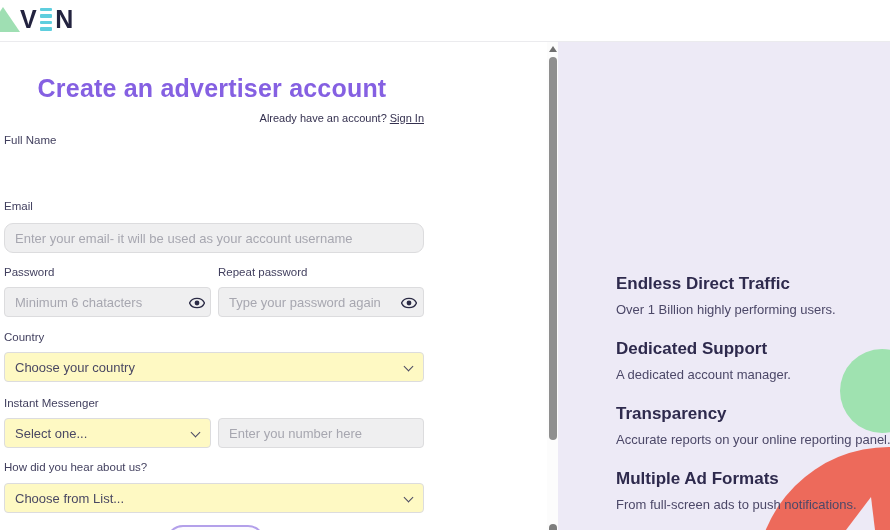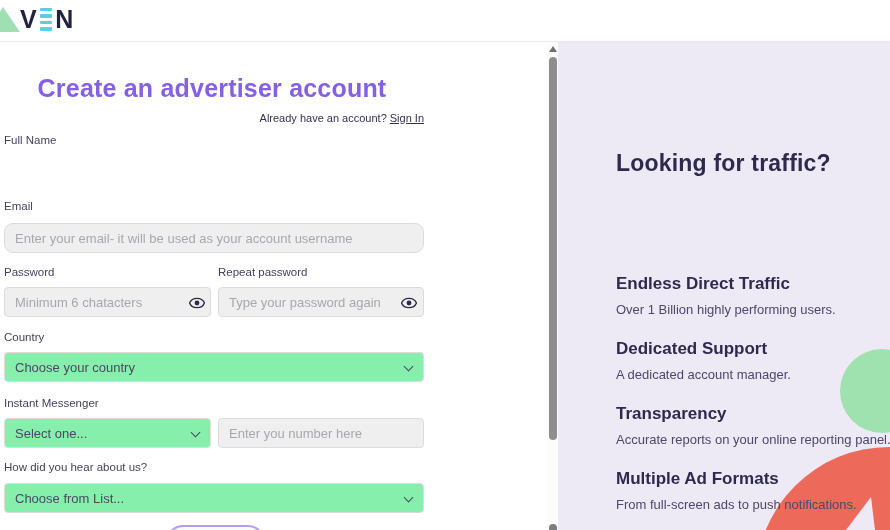--- a/index.html
+++ b/index.html
@@ -38,21 +38,21 @@
   }
   .form-subtitle a { color:#34304f; text-decoration:underline; margin-left:3px; }
   .f-label { position:absolute; left:4px; font-size:11.5px; color:#413f5e; }
   .f-input {
     position:absolute; height:30px; background:#efeff0; border:1px solid #dcdcde;
     border-radius:4px; font-family:"Liberation Sans", sans-serif;
     font-size:13px; color:#4a4863; padding:0 10px; outline:none;
   }
   .f-input::placeholder { color:#a7a7b0; opacity:1; }
   .f-select {
-    position:absolute; height:30px; background:#86efac; border:1px solid #dcdcde;
+    position:absolute; height:30px; background:#fef9c3; border:1px solid #dcdcde;
     border-radius:4px; font-size:13px; color:#4a4863;
     display:flex; align-items:center; padding:0 10px; cursor:pointer;
   }
   .chev {
     position:absolute; right:11px; top:10px; width:7px; height:7px;
     border-right:1.6px solid #4a4863; border-bottom:1.6px solid #4a4863;
     transform:rotate(45deg);
   }
   .eye-btn {
     position:absolute; top:9px; width:18px; height:13px; cursor:pointer;
@@ -176,21 +176,20 @@
 </div>
 
 <div class="right-panel">
 
   <svg class="shapes" width="332" height="488" viewBox="0 0 332 488">
     <circle cx="324" cy="349" r="42" fill="#9FE2B0"></circle>
     <circle cx="331" cy="538" r="133" fill="#ED6A5B"></circle>
     <polygon points="313,455 288,488 317,488" fill="#EDEAF6"></polygon>
   </svg>
 
-  <h2 class="panel-title">Looking for traffic?</h2>
 
   <div class="feature" style="top:232px">
     <h3>Endless Direct Traffic</h3>
     <p>Over 1 Billion highly performing users.</p>
   </div>
   <div class="feature" style="top:297px">
     <h3>Dedicated Support</h3>
     <p>A dedicated account manager.</p>
   </div>
   <div class="feature" style="top:362px">

